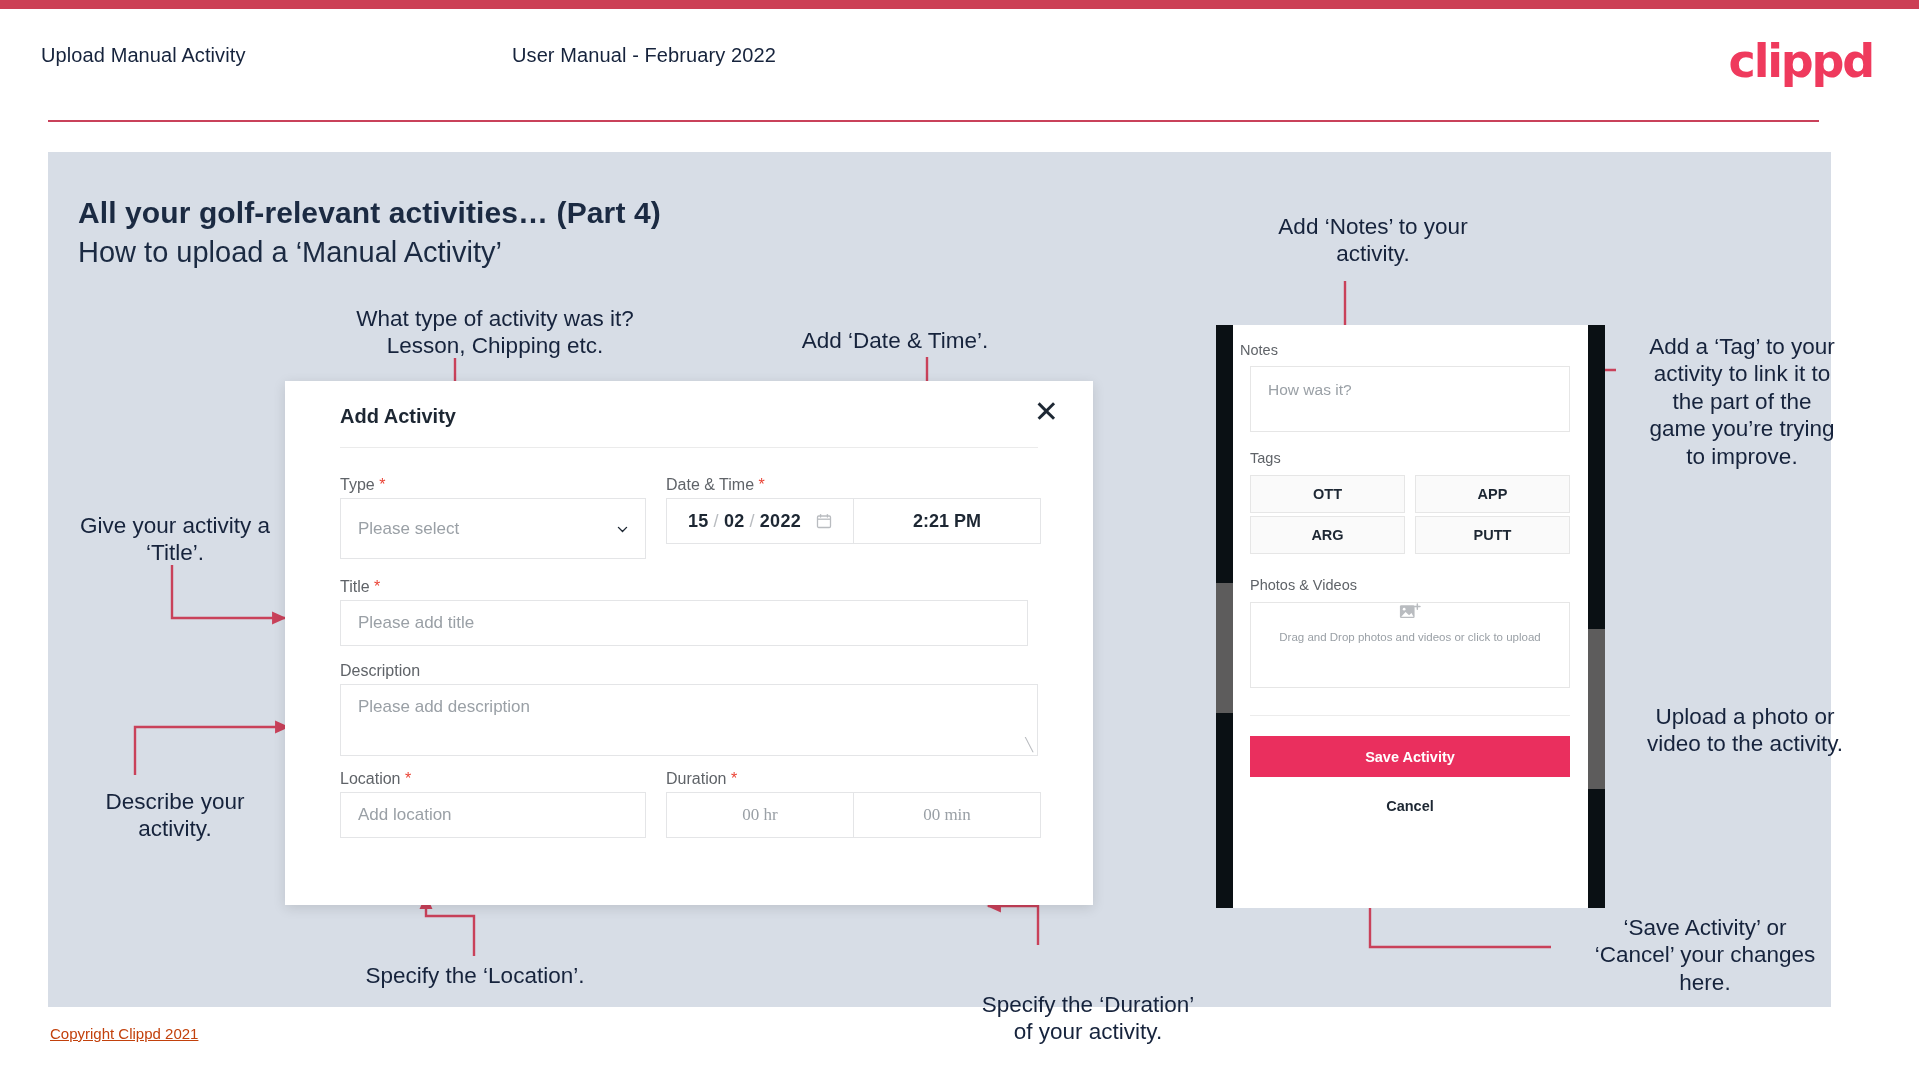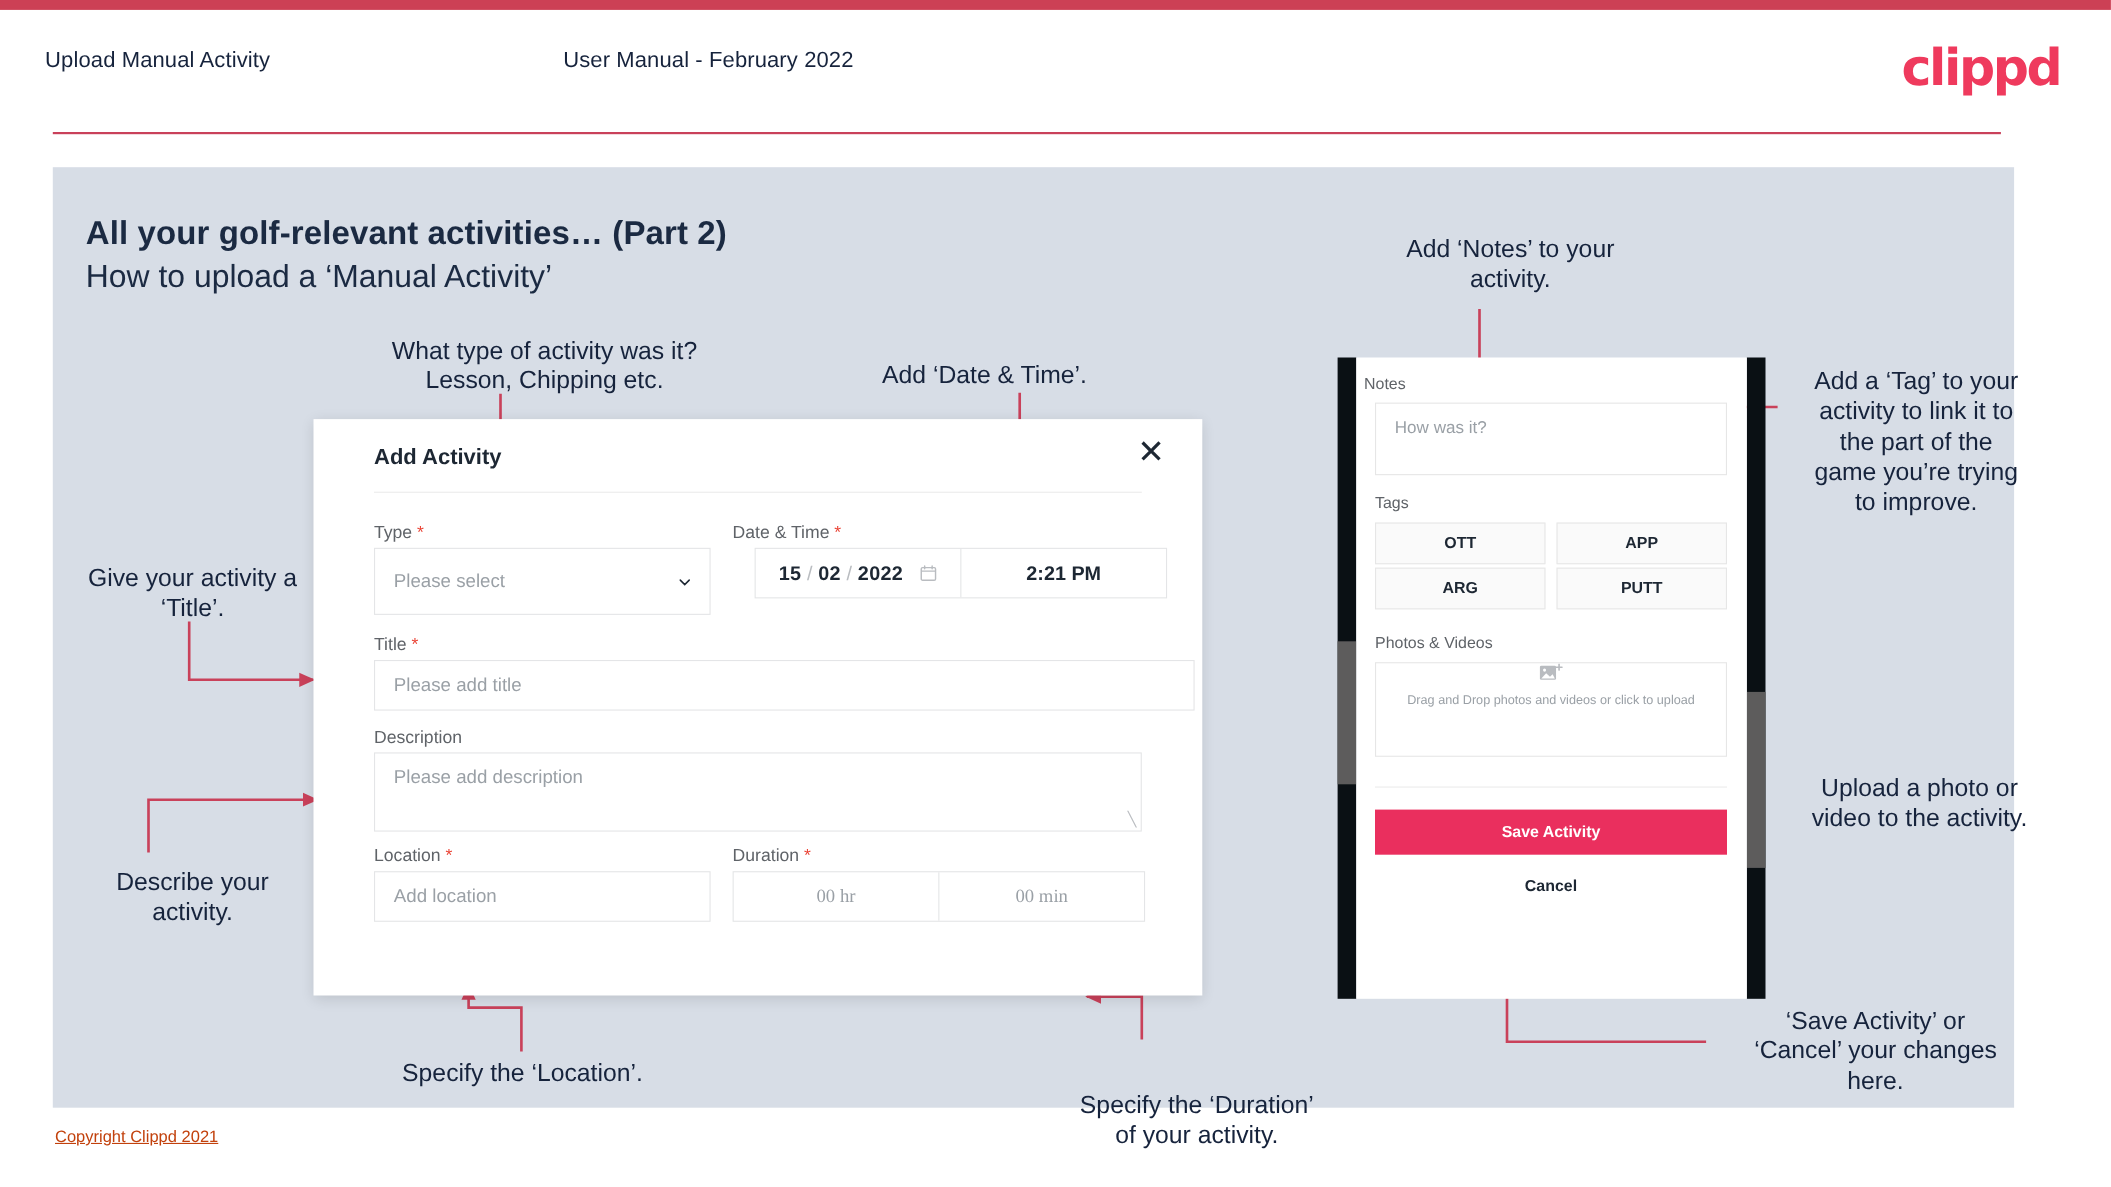--- a/index.html
+++ b/index.html
@@ -167,21 +167,21 @@
 
   <div class="topstripe"></div>
 
   <div class="hdr-title">Upload Manual Activity</div>
   <div class="hdr-sub">User Manual - February 2022</div>
   <div class="logo">clippd</div>
   <div class="hdr-rule"></div>
 
   <div class="slide"></div>
 
-  <div class="slide-title">All your golf-relevant activities… (Part 2)</div>
+  <div class="slide-title">All your golf-relevant activities… (Part 4)</div>
   <div class="slide-subtitle">How to upload a ‘Manual Activity’</div>
 
   <div class="ann" style="left:345px; top:305px; width:300px;">What type of activity was it?
 Lesson, Chipping etc.</div>
 
   <div class="ann" style="left:760px; top:327px; width:270px;">Add ‘Date &amp; Time’.</div>
 
   <div class="ann" style="left:45px; top:512px; width:260px;">Give your activity a
 ‘Title’.</div>
 
@@ -252,42 +252,42 @@
     <div class="input" style="left:55px; top:117px; width:306px; height:61px;">
       <span class="ph">Please select</span>
       <svg class="chev" viewBox="0 0 16 16">
         <path d="M3 6 L8 11 L13 6" stroke="#1d2733" stroke-width="1.7" fill="none" stroke-linecap="round"></path>
       </svg>
     </div>
 
     <div class="fld-label" style="left:381px; top:95px;">
       <span>Date &amp; Time</span><span class="req"> *</span>
     </div>
-    <div class="dt-wrap" style="left:381px; top:117px; height:46px;margin-left:20px;">
+    <div class="dt-wrap" style="left:381px; top:117px; height:46px;">
       <div class="dt-date">
         <span>15</span>
         <span class="sl">/</span>
         <span>02</span>
         <span class="sl">/</span>
         <span>2022</span>
         <svg class="cal-ico" viewBox="0 0 16 16">
           <rect x="1.5" y="3" width="13" height="11.5" rx="1.2" fill="none" stroke="#b9bcc0" stroke-width="1.3"></rect>
           <path d="M1.5 6.2 H14.5" stroke="#b9bcc0" stroke-width="1.3"></path>
           <path d="M4.6 1.6 V4" stroke="#b9bcc0" stroke-width="1.3" stroke-linecap="round"></path>
           <path d="M11.4 1.6 V4" stroke="#b9bcc0" stroke-width="1.3" stroke-linecap="round"></path>
         </svg>
       </div>
       <div class="dt-sep"></div>
       <div class="dt-time">2:21 PM</div>
     </div>
 
     <div class="fld-label" style="left:55px; top:197px;">
       <span>Title</span><span class="req"> *</span>
     </div>
-    <div class="input" style="left:55px; top:219px; width:746px; height:46px;">
+    <div class="input" style="left:55px; top:219px; width:688px; height:46px;">
       <span class="ph">Please add title</span>
     </div>
 
     <div class="fld-label" style="left:55px; top:281px;">Description</div>
     <div class="input" style="left:55px; top:303px; width:698px; height:72px; align-items:flex-start;">
       <span class="ph" style="padding-top:12px;">Please add description</span>
       <span class="ta-grip">╲</span>
     </div>
 
     <div class="fld-label" style="left:55px; top:389px;">

